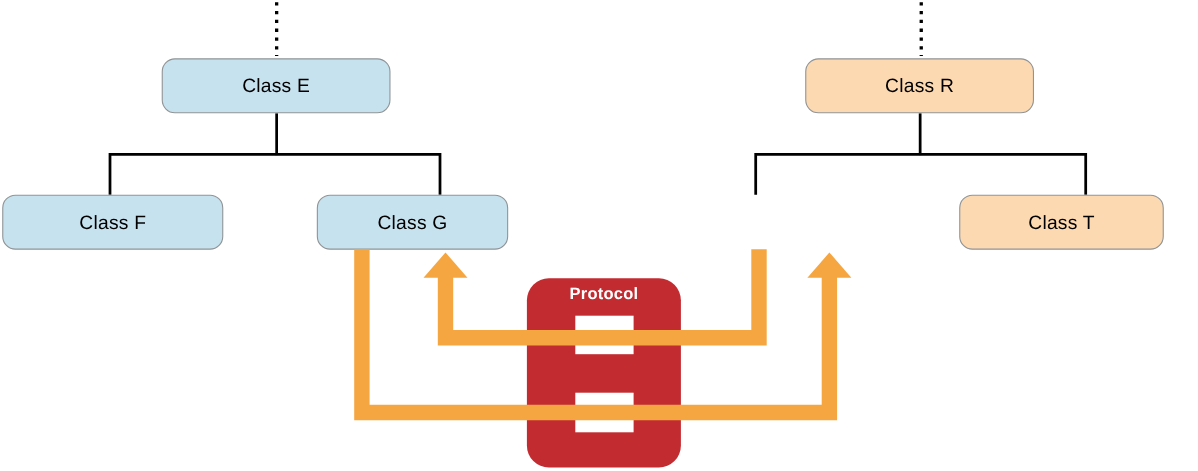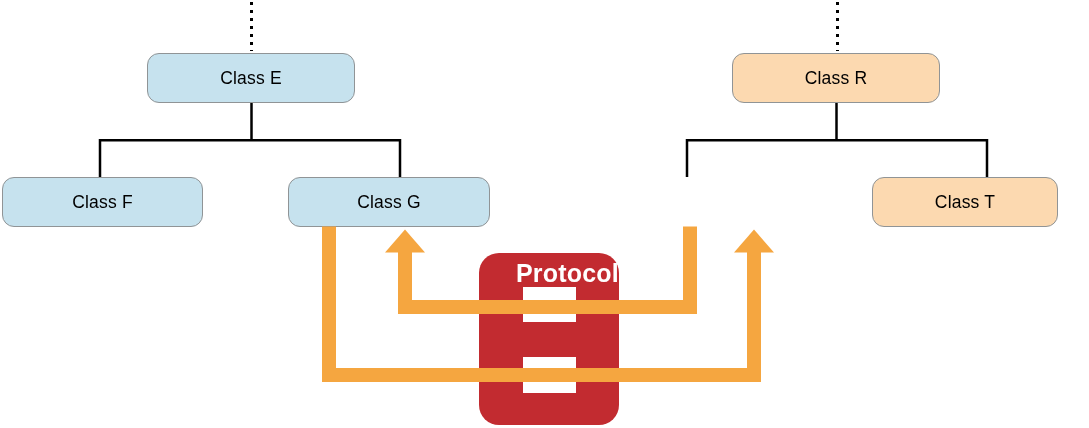--- a/index.html
+++ b/index.html
@@ -35,44 +35,44 @@
     justify-content: center;
     font-size: 17.5px;
     color: #000000;
     letter-spacing: 0.2px;
   }
   .node.blue  { background: var(--blue-fill,  #c6e2ee); }
   .node.peach { background: var(--peach-fill, #fcd9b0); }
 
   #node-e { left: 147px; top: 53px;  width: 208px; }
   #node-f { left: 2px;   top: 177px; width: 201px; }
-  #node-g { left: 288px; top: 177px; width: 202px; }
+  #node-g { left: 288px; top: 177px; width: 174px; }
   #node-r { left: 732px; top: 53px;  width: 208px; }
   #node-s { left: 584px; top: 177px; width: 206px; }
   #node-t { left: 872px; top: 177px; width: 186px; }
 
   
   .protocol {
     position: absolute;
     left: 479px;
     top: 253px;
     width: 140px;
     height: 172px;
     background: var(--protocol-red, #c22b30);
     border-radius: 20px;
   }
   .protocol-label {
     position: absolute;
     left: 0;
     top: 6px;
     width: 100%;
-    text-align: right;
+    text-align: center;
     color: #ffffff;
     font-weight: bold;
-    font-size: 25px;
+    font-size: 15px;
     letter-spacing: 0.2px;
   }
   .slot {
     position: absolute;
     left: 44px;
     width: 53px;
     background: var(--slot-white, #ffffff);
   }
   .slot-top    { top: 34px;  height: 35px; }
   .slot-bottom { top: 104px; height: 36px; }

